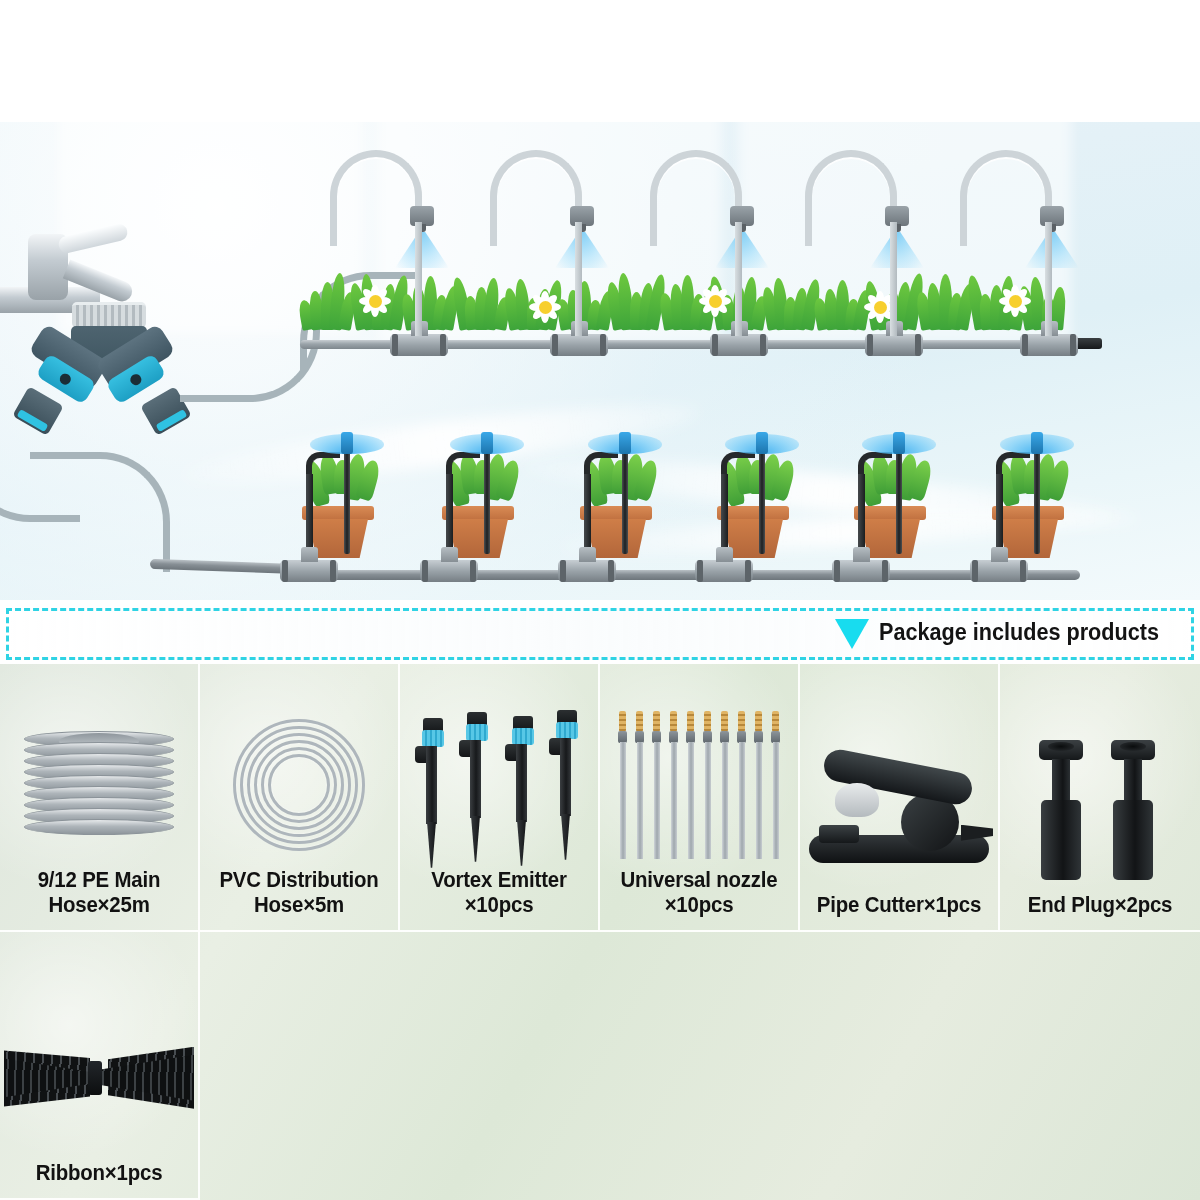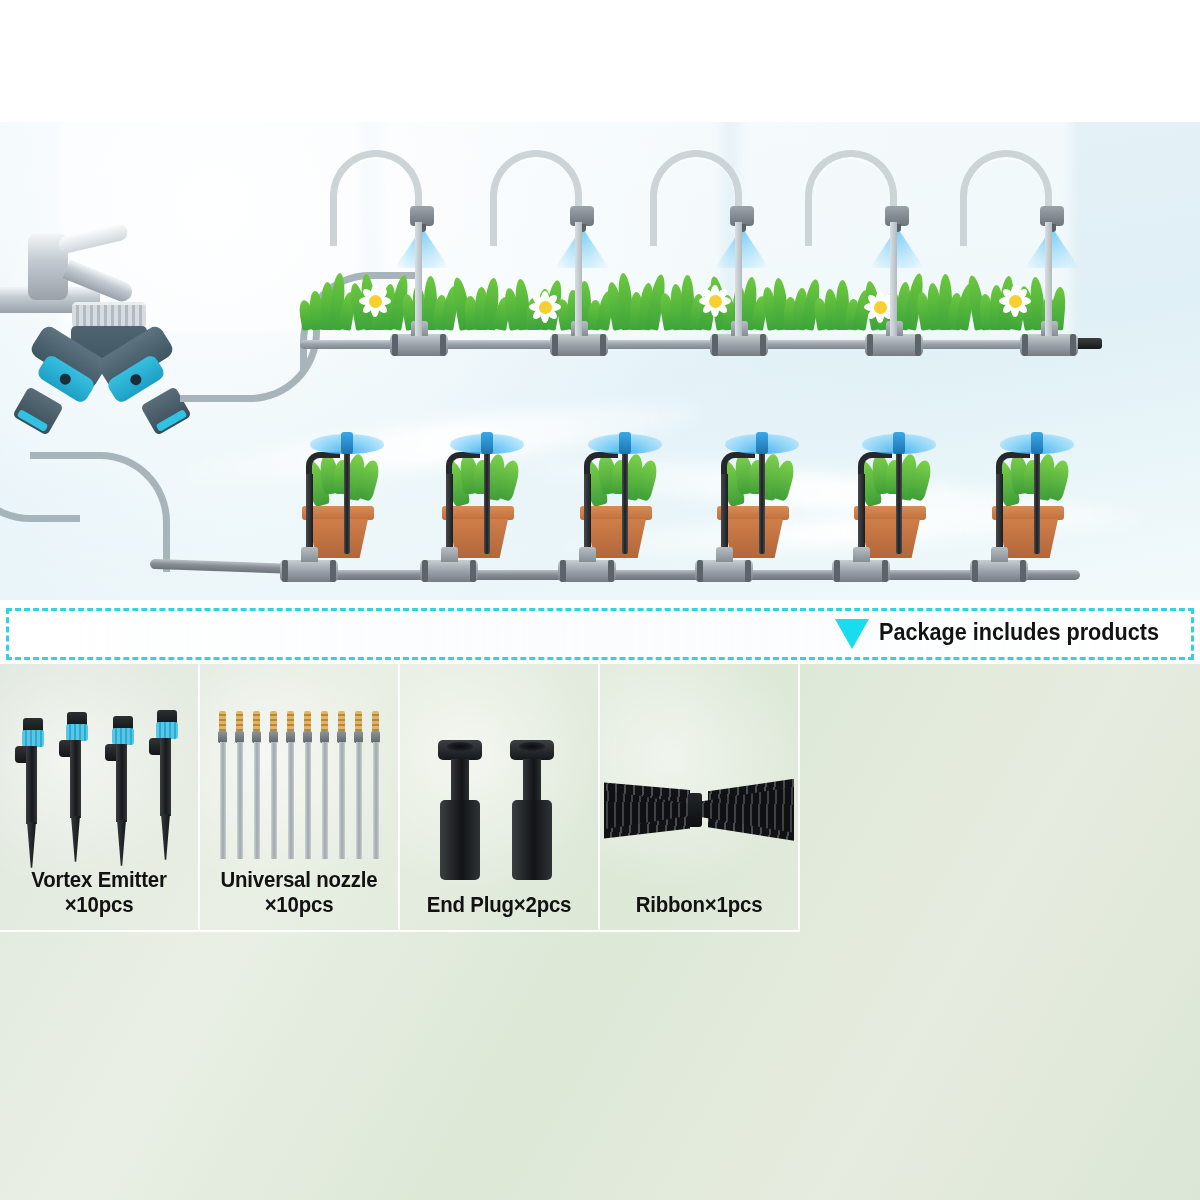--- a/index.html
+++ b/index.html
@@ -815,21 +815,59 @@
 
   <div class="notice">
     <div class="notice-right">
       <div class="tri-down"></div>
       <div class="notice-text">Package includes products</div>
     </div>
   </div>
 
   <div class="grid">
 
-
+    <div class="cell">
+      <div class="cell-bg"></div>
+      <div class="thumb">
+        <div class="coil-hose">
+          <div class="ring" style="top:0px;"></div>
+            <div class="hole"></div>
+          <div class="ring" style="top:11px;"></div>
+            <div class="ring" style="top:22px;"></div>
+          <div class="ring" style="top:33px;"></div>
+            <div class="ring" style="top:44px;"></div>
+          <div class="ring" style="top:55px;"></div>
+            <div class="ring" style="top:66px;"></div>
+          <div class="ring" style="top:77px;"></div>
+            <div class="ring" style="top:88px;"></div>
+        </div>
+      </div>
+      <div class="caption two">
+        <div>9/12 PE Main</div>
+        <div>Hose×25m</div>
+      </div>
+    </div>
+
+    <div class="cell">
+      <div class="cell-bg"></div>
+      <div class="thumb">
+        <div class="flat-coil">
+          <div class="r" style="left:0;top:0;width:132px;height:132px;"></div>
+          <div class="r" style="left:7px;top:7px;width:118px;height:118px;"></div>
+          <div class="r" style="left:14px;top:14px;width:104px;height:104px;"></div>
+          <div class="r" style="left:21px;top:21px;width:90px;height:90px;"></div>
+          <div class="r" style="left:28px;top:28px;width:76px;height:76px;"></div>
+          <div class="r" style="left:35px;top:35px;width:62px;height:62px;"></div>
+        </div>
+      </div>
+      <div class="caption two">
+        <div>PVC Distribution</div>
+        <div>Hose×5m</div>
+      </div>
+    </div>
 
     <div class="cell">
       <div class="cell-bg"></div>
       <div class="thumb">
         <div class="emitters">
           <div class="emit" style="left:0px;  top:8px;">
               <div class="cap"></div>
               <div class="collar"></div>
               <div class="side"></div>
               <div class="shaft"></div>
@@ -923,20 +961,36 @@
       <div class="caption two">
         <div>Universal nozzle</div>
         <div>×10pcs</div>
       </div>
     </div>
 
 
 
 
 
+    <div class="cell">
+      <div class="cell-bg"></div>
+      <div class="thumb">
+        <div class="cutter">
+          <div class="lowerjaw"></div>
+          <div class="slot"></div>
+          <div class="pivot"></div>
+          <div class="upperjaw"></div>
+          <div class="blade2"></div>
+          <div class="nose"></div>
+        </div>
+      </div>
+      <div class="caption">
+        <div>Pipe Cutter×1pcs</div>
+      </div>
+    </div>
 
 
     <div class="cell">
       <div class="cell-bg"></div>
       <div class="thumb">
         <div class="plugs">
           <div class="plug" style="left:0px;">
               <div class="head"></div>
               <div class="holeo"></div>
               <div class="neck2"></div>

